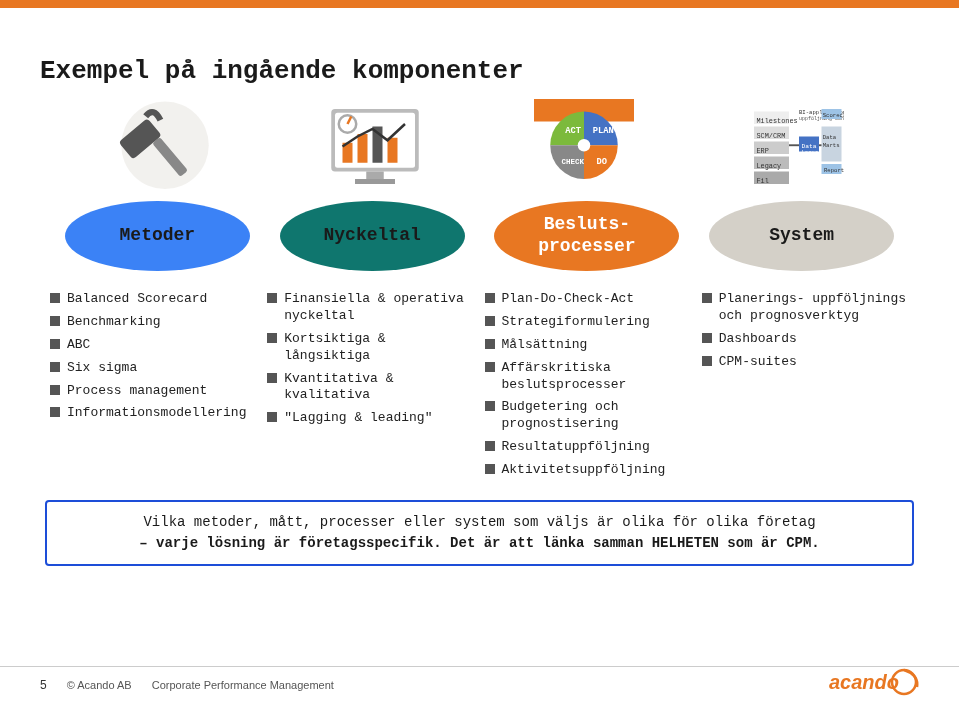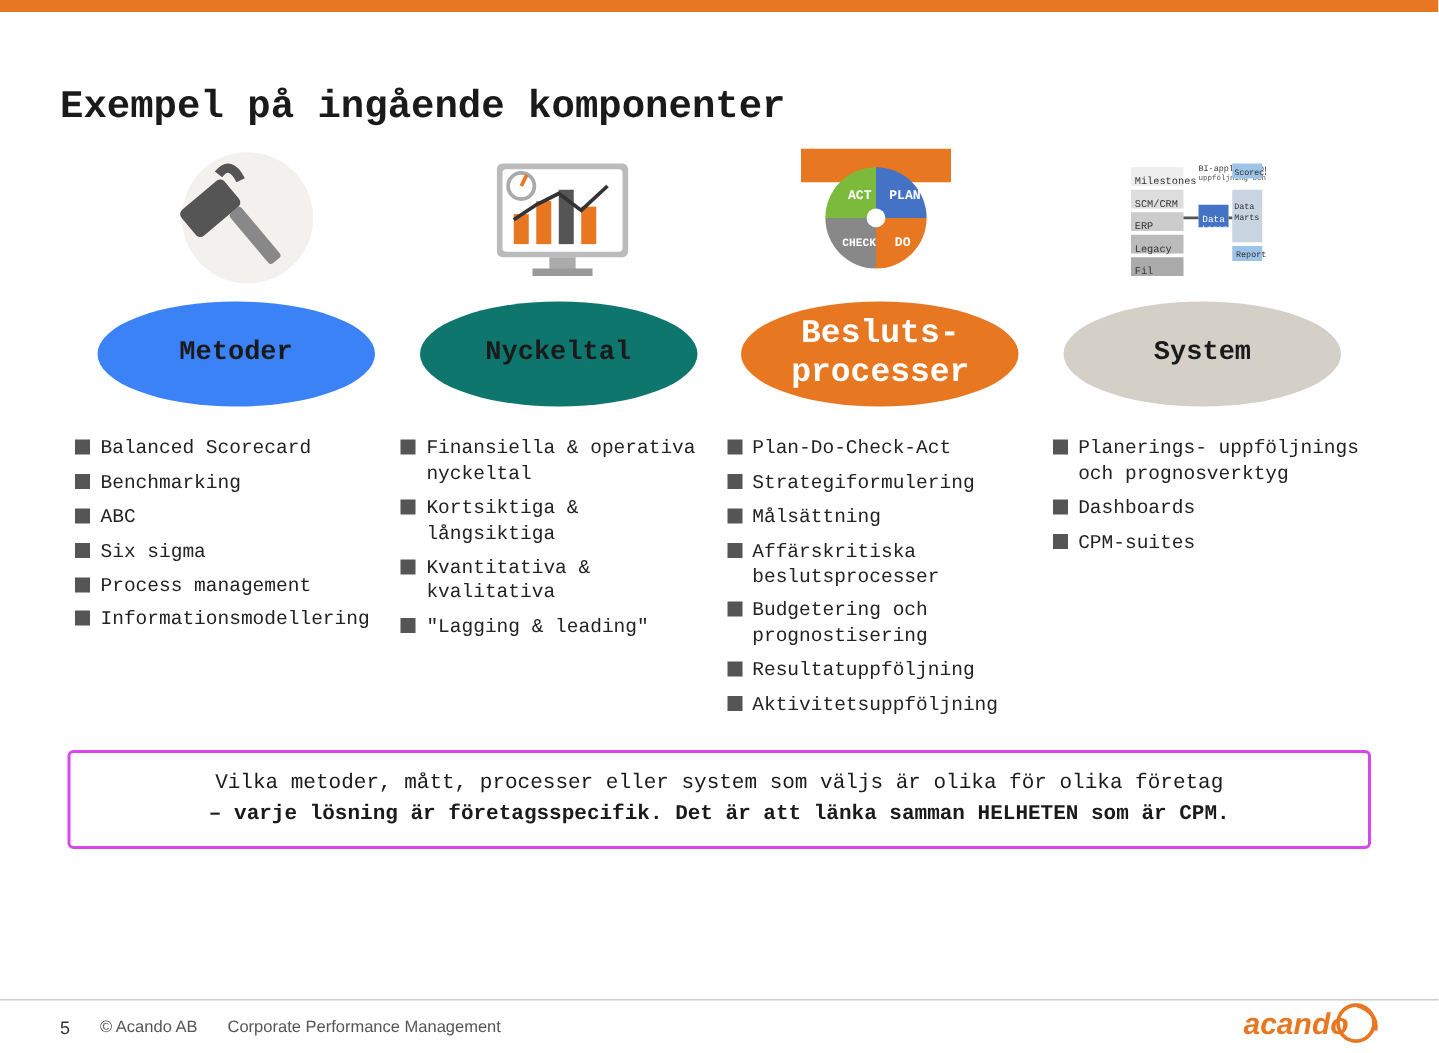--- a/index.html
+++ b/index.html
@@ -122,21 +122,21 @@
       width: 10px;
       height: 10px;
       min-width: 10px;
       background: #555;
       margin-top: 2px;
       margin-right: 7px;
     }
 
     
     .bottom-box {
-      border: 2px solid #d946ef;
+      border: 2px solid #1d4ed8;
       border-radius: 4px;
       padding: 10px 20px;
       margin: 0 5px;
       text-align: center;
     }
 
     .bottom-box-text {
       font-size: 14px;
       color: #1a1a1a;
       line-height: 1.5;
@@ -299,21 +299,21 @@
     </div>
 
     <div class="categories-row">
       <div class="category-oval" style="background:#3b82f6;">
         <span class="category-label">Metoder</span>
       </div>
       <div class="category-oval" style="background:#0f766e;">
         <span class="category-label">Nyckeltal</span>
       </div>
       <div class="category-oval" style="background:#e87722;">
-        <span class="category-label" style="color:#fff; font-size:22px;">Besluts-<br>processer</span>
+        <span class="category-label" style="color:#fff; font-size:18px;">Besluts-<br>processer</span>
       </div>
       <div class="category-oval" style="background:#d4d0c8;">
         <span class="category-label">System</span>
       </div>
     </div>
 
     <div class="bullets-section">
 
       <div class="bullets-col">
         <div class="bullet-item">

